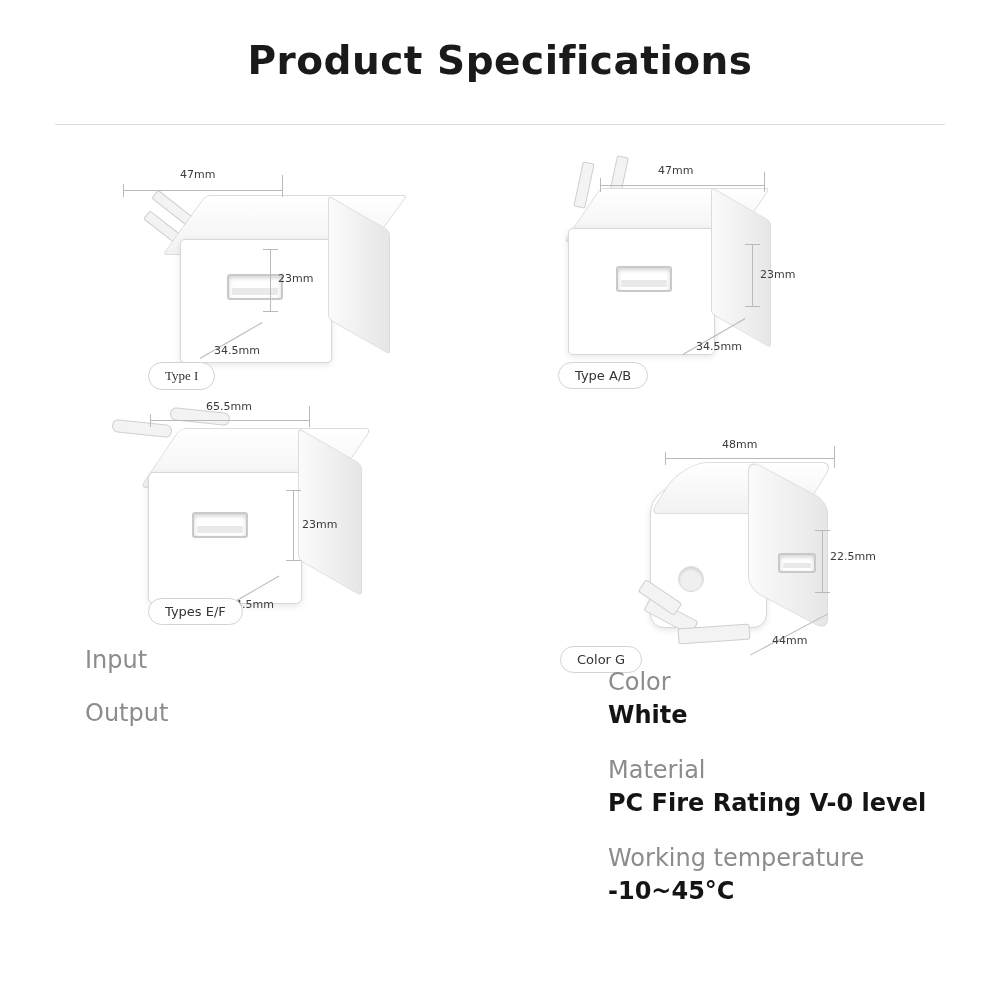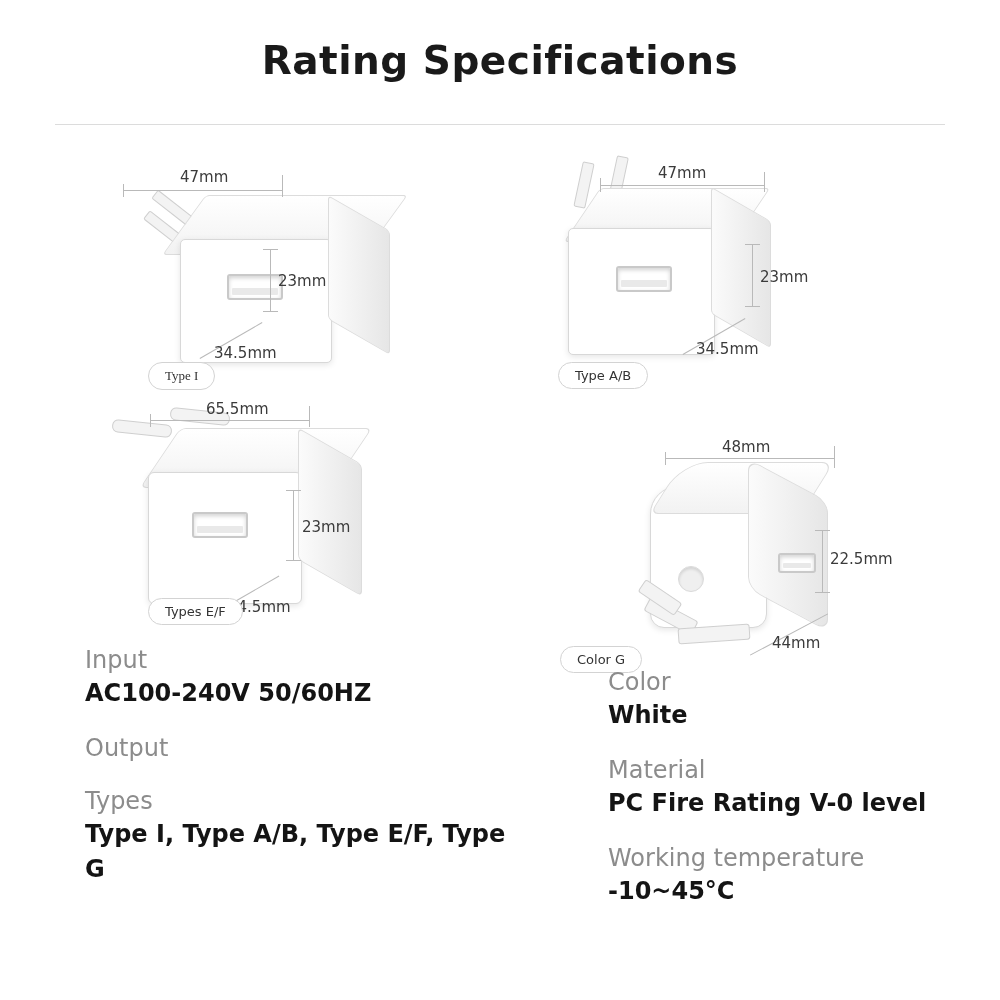--- a/index.html
+++ b/index.html
@@ -104,21 +104,21 @@
     background: #b9b9b9;
   }
   .dim-h { height: 1px; }
   .dim-v { width: 1px; }
   .dim-tick {
     position: absolute;
     background: #b9b9b9;
   }
   .dim-label {
     position: absolute;
-    font-size: 15px;
+    font-size: 11px;
     color: #3b3b3b;
     white-space: nowrap;
     font-family: "DejaVu Sans", "Liberation Sans", sans-serif;
   }
 
   .type-pill {
     position: absolute;
     border: 1px solid #d3d3d3;
     border-radius: 14px;
     background: #fff;
@@ -155,21 +155,21 @@
     font-size: 24px;
     color: #141414;
     font-weight: bold;
     line-height: 1.45;
     font-family: "DejaVu Sans", "Liberation Sans", sans-serif;
   }
 </style>
 </head>
 <body>
 
-<h1 class="page-title">Rating Specifications</h1>
+<h1 class="page-title">Product Specifications</h1>
 <div class="title-rule"></div>
 
 <div class="products">
 
   <div class="cell cell-tl">
 
     <div class="prong" style="left:130px;top:52px;width:42px;height:9px;transform:rotate(38deg);border-radius:2px;"></div>
     <div class="prong" style="left:122px;top:72px;width:40px;height:9px;transform:rotate(38deg);border-radius:2px;"></div>
 
     <div class="charger" style="left:150px;top:45px;width:260px;height:190px;">
@@ -264,28 +264,23 @@
     <div class="type-pill" style="left:60px;top:208px;">Color G</div>
   </div>
 
 </div>
 
 <div class="specs">
 
   <div class="spec-col spec-col-left">
     <div class="spec-item">
       <div class="spec-label">Input</div>
-      <div class="spec-value">AC100-240V 50/60HZ</div>
     </div>
     <div class="spec-item">
       <div class="spec-label">Output</div>
-    </div>
-    <div class="spec-item">
-      <div class="spec-label">Types</div>
-      <div class="spec-value">Type I, Type A/B, Type E/F, Type G</div>
     </div>
   </div>
 
   <div class="spec-col spec-col-right">
     <div class="spec-item">
       <div class="spec-label">Color</div>
       <div class="spec-value">White</div>
     </div>
     <div class="spec-item">
       <div class="spec-label">Material</div>

